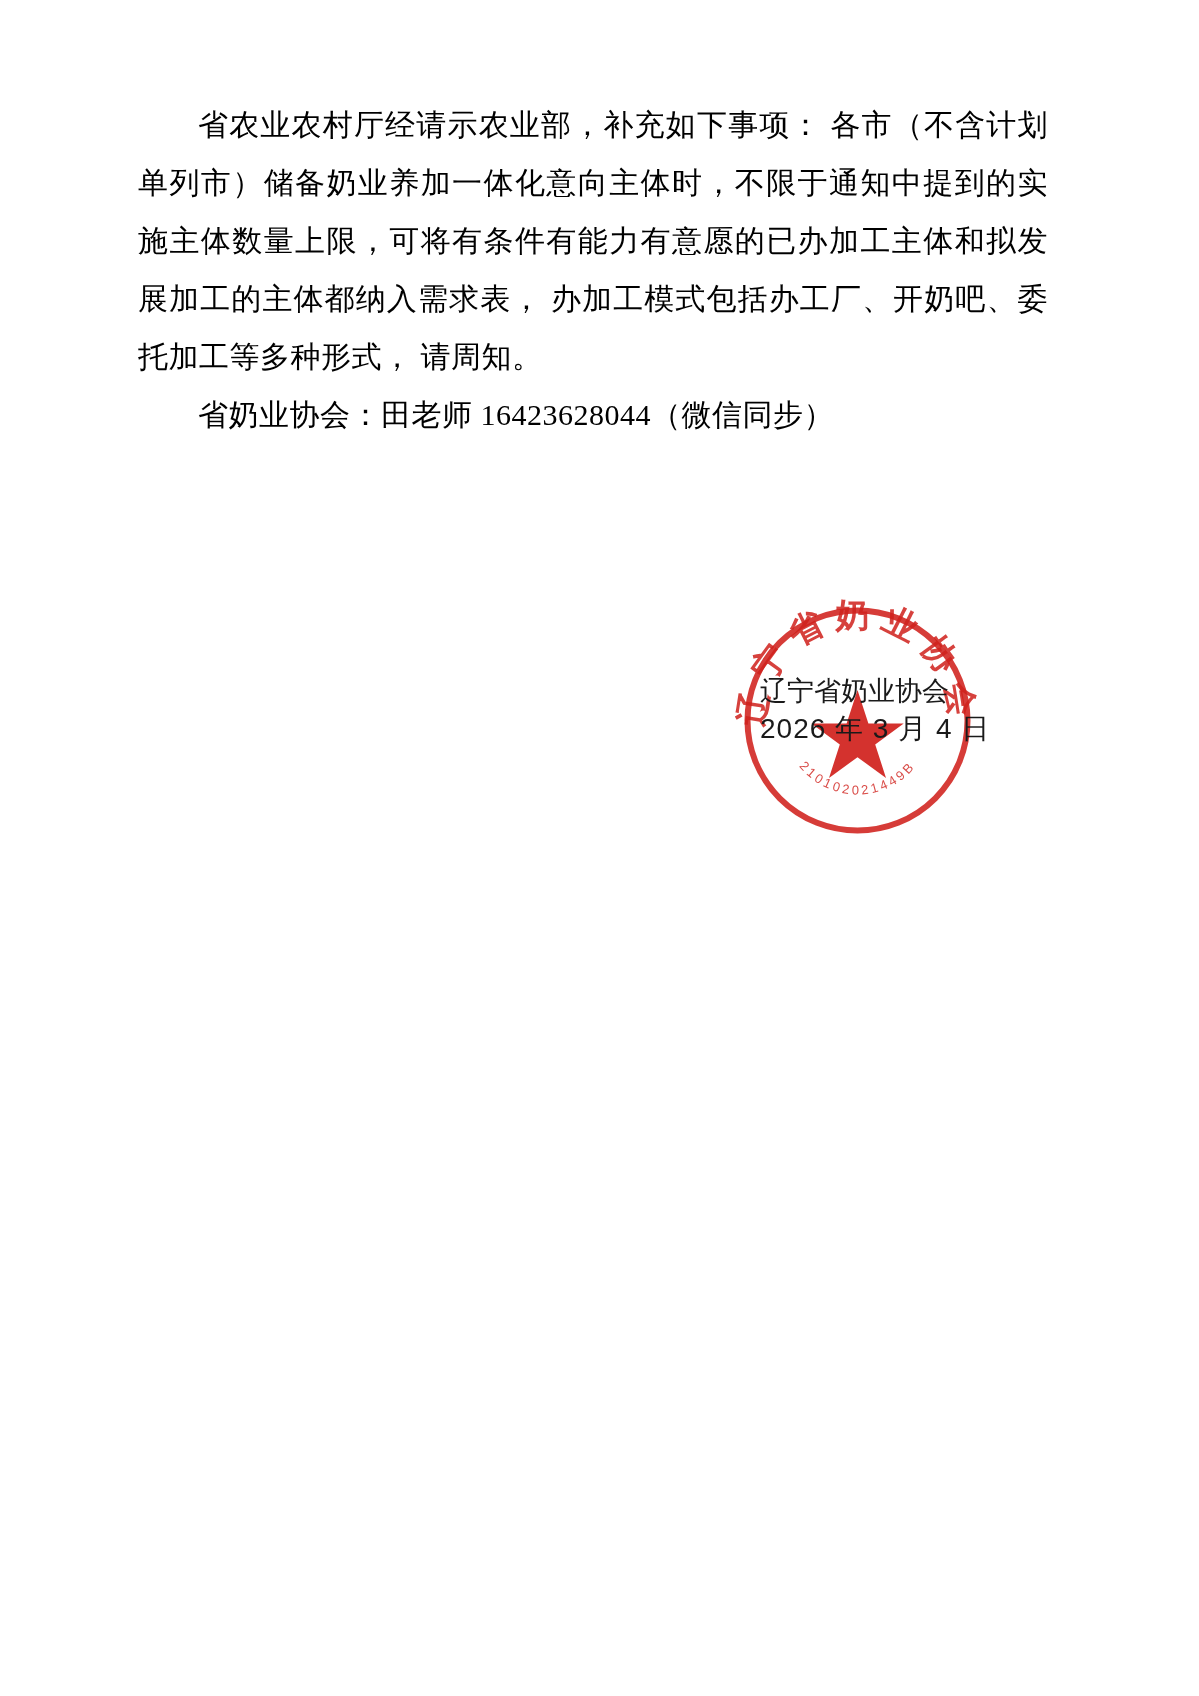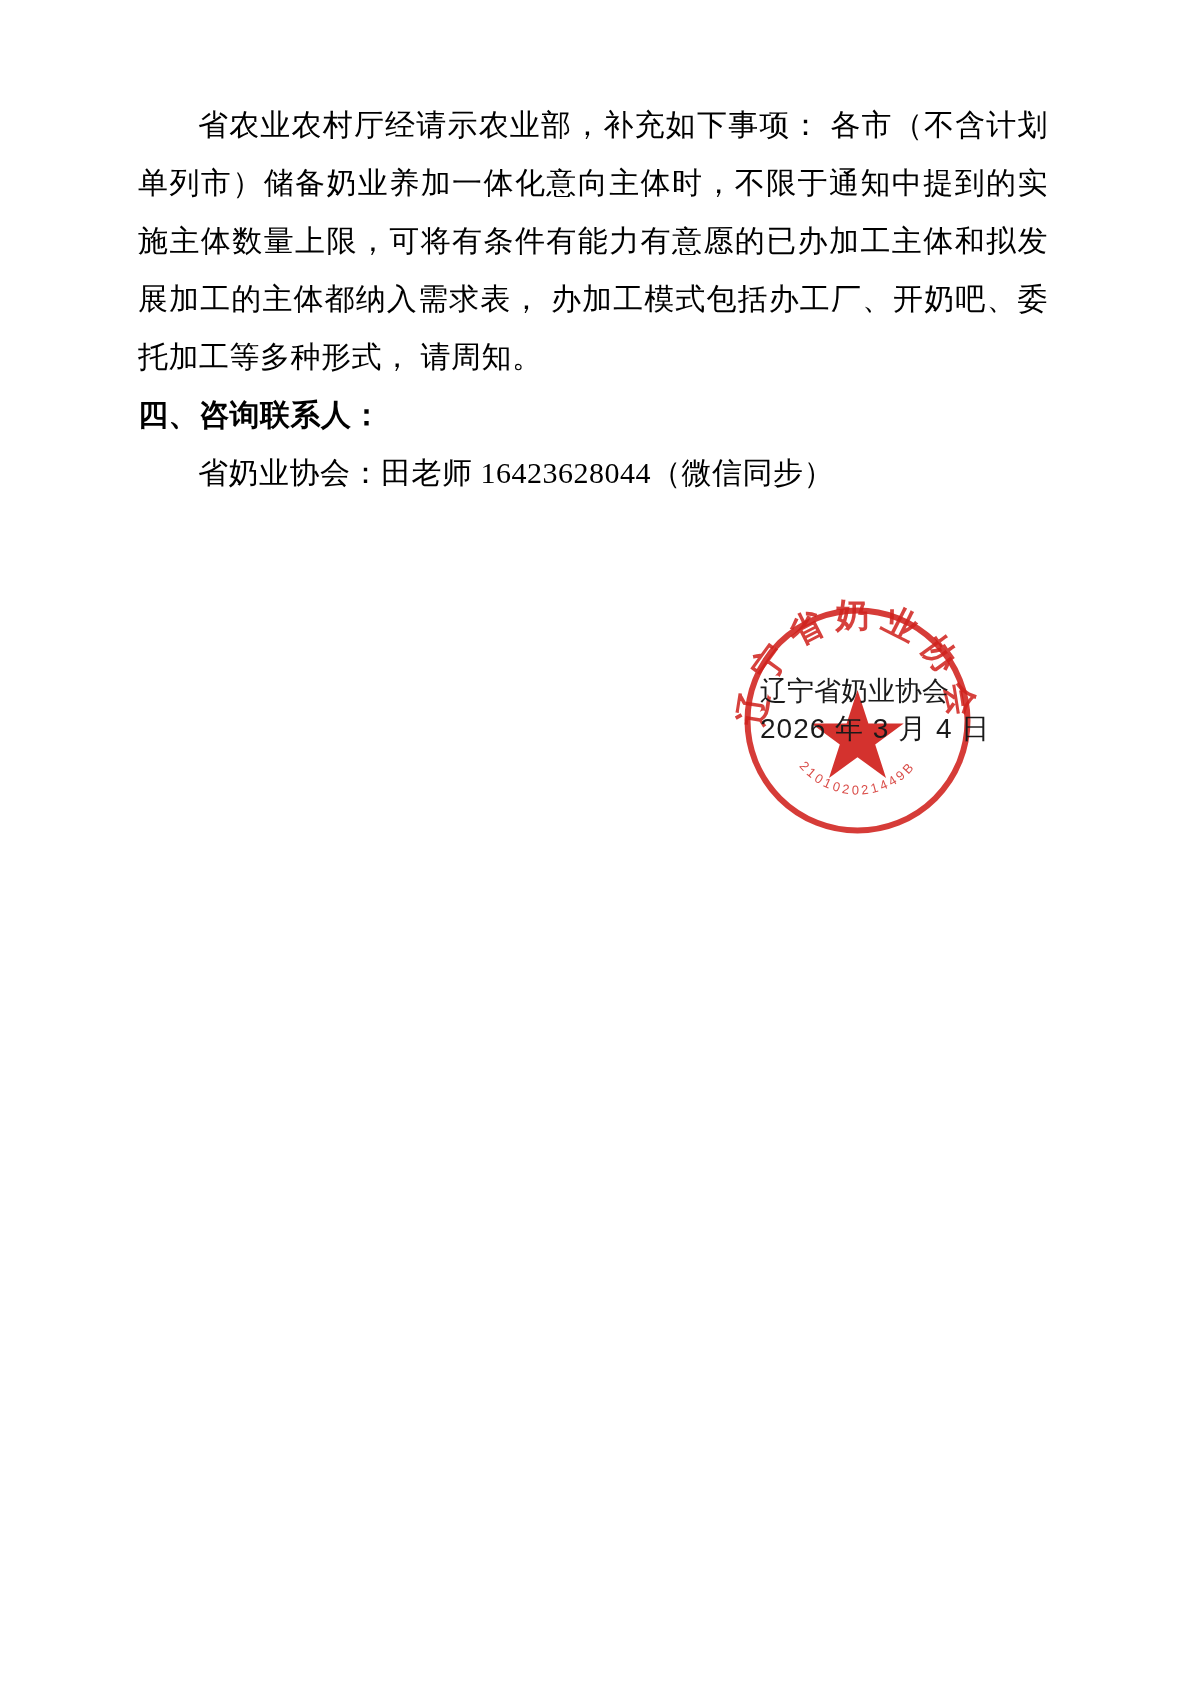--- a/index.html
+++ b/index.html
@@ -84,21 +84,20 @@
     font-family: "Liberation Sans", "DejaVu Sans", sans-serif;
   }
 </style>
 </head>
 <body>
 
 <div class="page">
 
   <div class="content">
     <p class="body-para">省农业农村厅经请示农业部，补充如下事项： 各市（不含计划单列市）储备奶业养加一体化意向主体时，不限于通知中提到的实施主体数量上限，可将有条件有能力有意愿的已办加工主体和拟发展加工的主体都纳入需求表， 办加工模式包括办工厂、开奶吧、委托加工等多种形式， 请周知。</p>
-    <p class="section-heading">四、咨询联系人：</p>
     <p class="contact-line">省奶业协会：田老师 16423628044（微信同步）</p>
   </div>
 
   <div class="seal-wrap">
     <svg class="seal-svg" viewBox="0 0 245 245" xmlns="http://www.w3.org/2000/svg">
       <defs>
         <path id="arcTop" d="M 29,122 A 93,93 0 0 1 216,122"></path>
         <path id="arcBottom" d="M 48,122 A 74,74 0 0 0 197,122"></path>
       </defs>
       <circle cx="122.5" cy="122.5" r="110" fill="none" stroke="#d0211c" stroke-width="6" opacity="0.88"></circle>

